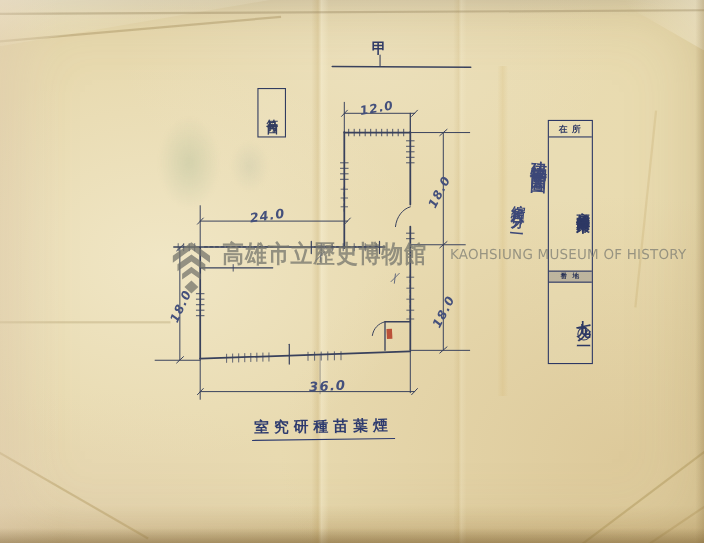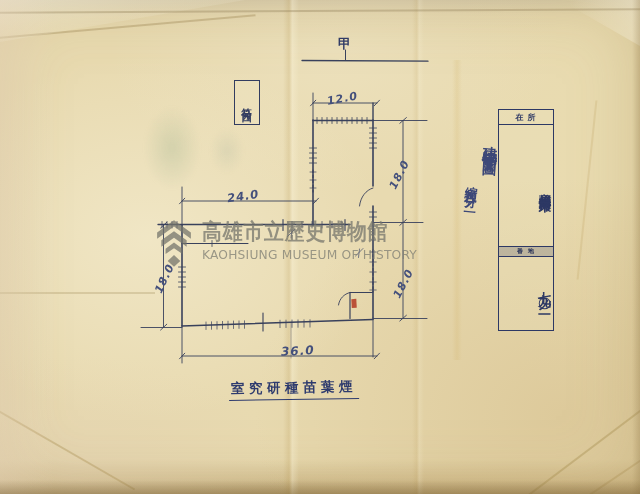--- a/index.html
+++ b/index.html
@@ -16,40 +16,40 @@
       radial-gradient(ellipse 300px 160px at 10% 96%, rgba(226,208,178,.5), transparent 75%),
       linear-gradient(180deg, rgba(205,196,172,.6) 0%, rgba(222,210,176,.2) 3%, transparent 6%, transparent 93%, rgba(178,149,97,.5) 100%);
     box-shadow: inset 0 0 70px rgba(148,118,58,.28);
   }
   .crease{position:absolute;pointer-events:none;}
   .lbl{position:absolute;color:#3c4670;white-space:nowrap;}
   .dim{font-style:italic;font-weight:bold;letter-spacing:1px;color:#44507c;}
   .vtext{writing-mode:vertical-rl;text-orientation:upright;}
   .ink{color:#303b66;}
   
-  .addr{position:absolute;left:498px;top:109px;width:56px;height:222px;border:1.6px solid #2d3864;
+  .addr{position:absolute;left:498px;top:109px;width:41px;height:222px;border:1.6px solid #2d3864;
         display:flex;flex-direction:column;box-sizing:border-box;background:rgba(235,226,190,.25);}
   .addr .hdr{height:15px;border-bottom:1.4px solid #2d3864;font-size:8px;letter-spacing:4px;
              display:flex;align-items:center;justify-content:center;color:#2d3864;font-weight:bold;padding-left:3px;box-sizing:border-box;}
   .addr .body{flex:0 0 118px;display:flex;align-items:flex-start;justify-content:center;padding-top:3px;
              font-size:12.5px;letter-spacing:1px;color:#2d3864;font-weight:bold;}
   .addr .band{height:11px;border-top:1.4px solid #2d3864;border-bottom:1.4px solid #2d3864;
              background:rgba(45,56,100,.22);font-size:6px;letter-spacing:5px;display:flex;align-items:center;
              justify-content:center;color:#1f2a52;font-weight:bold;padding-left:4px;box-sizing:border-box;}
   .addr .num{flex:1;display:flex;align-items:flex-start;justify-content:center;padding-top:5px;
              font-size:13px;letter-spacing:3px;color:#2d3864;font-weight:bold;}
   .symbox{position:absolute;left:234px;top:80px;width:24px;height:43px;border:1.4px solid #323c60;
           display:flex;align-items:center;justify-content:center;font-size:10.5px;letter-spacing:2px;
           color:#323c60;font-weight:bold;background:rgba(238,229,196,.3);}
   .caption{position:absolute;left:229px;top:379px;font-size:13.5px;font-weight:bold;letter-spacing:4.5px;
            color:#2e3b6e;border-bottom:1.8px solid #2e3b6e;padding:0 2px 2px 2px;transform:rotate(-0.8deg);}
   .anno{position:absolute;color:#3d4878;font-weight:bold;}
   
   .wm{position:absolute;left:155px;top:220px;display:flex;align-items:flex-start;gap:9px;opacity:.74;}
-  .wm .txt{display:flex;flex-direction:column;}
+  .wm .txt{display:flex;flex-direction:row;}
   .wm .cjk{font-size:22px;font-weight:bold;color:#75756c;letter-spacing:1px;transform:scaleX(.9);transform-origin:left top;line-height:1.1;}
   .wm .lat{font-size:12.5px;color:#7d7d73;letter-spacing:.2px;margin-top:3px;transform:scaleX(.98);transform-origin:left top;}
 </style>
 </head>
 <body>
 
 <div class="scan">
   <div class="paper"></div>
 
   <div class="crease" style="left:283px;top:0;width:16px;height:494px;background:linear-gradient(90deg,transparent,rgba(178,146,76,.20) 38%,rgba(255,250,228,.28) 58%,transparent);"></div>

